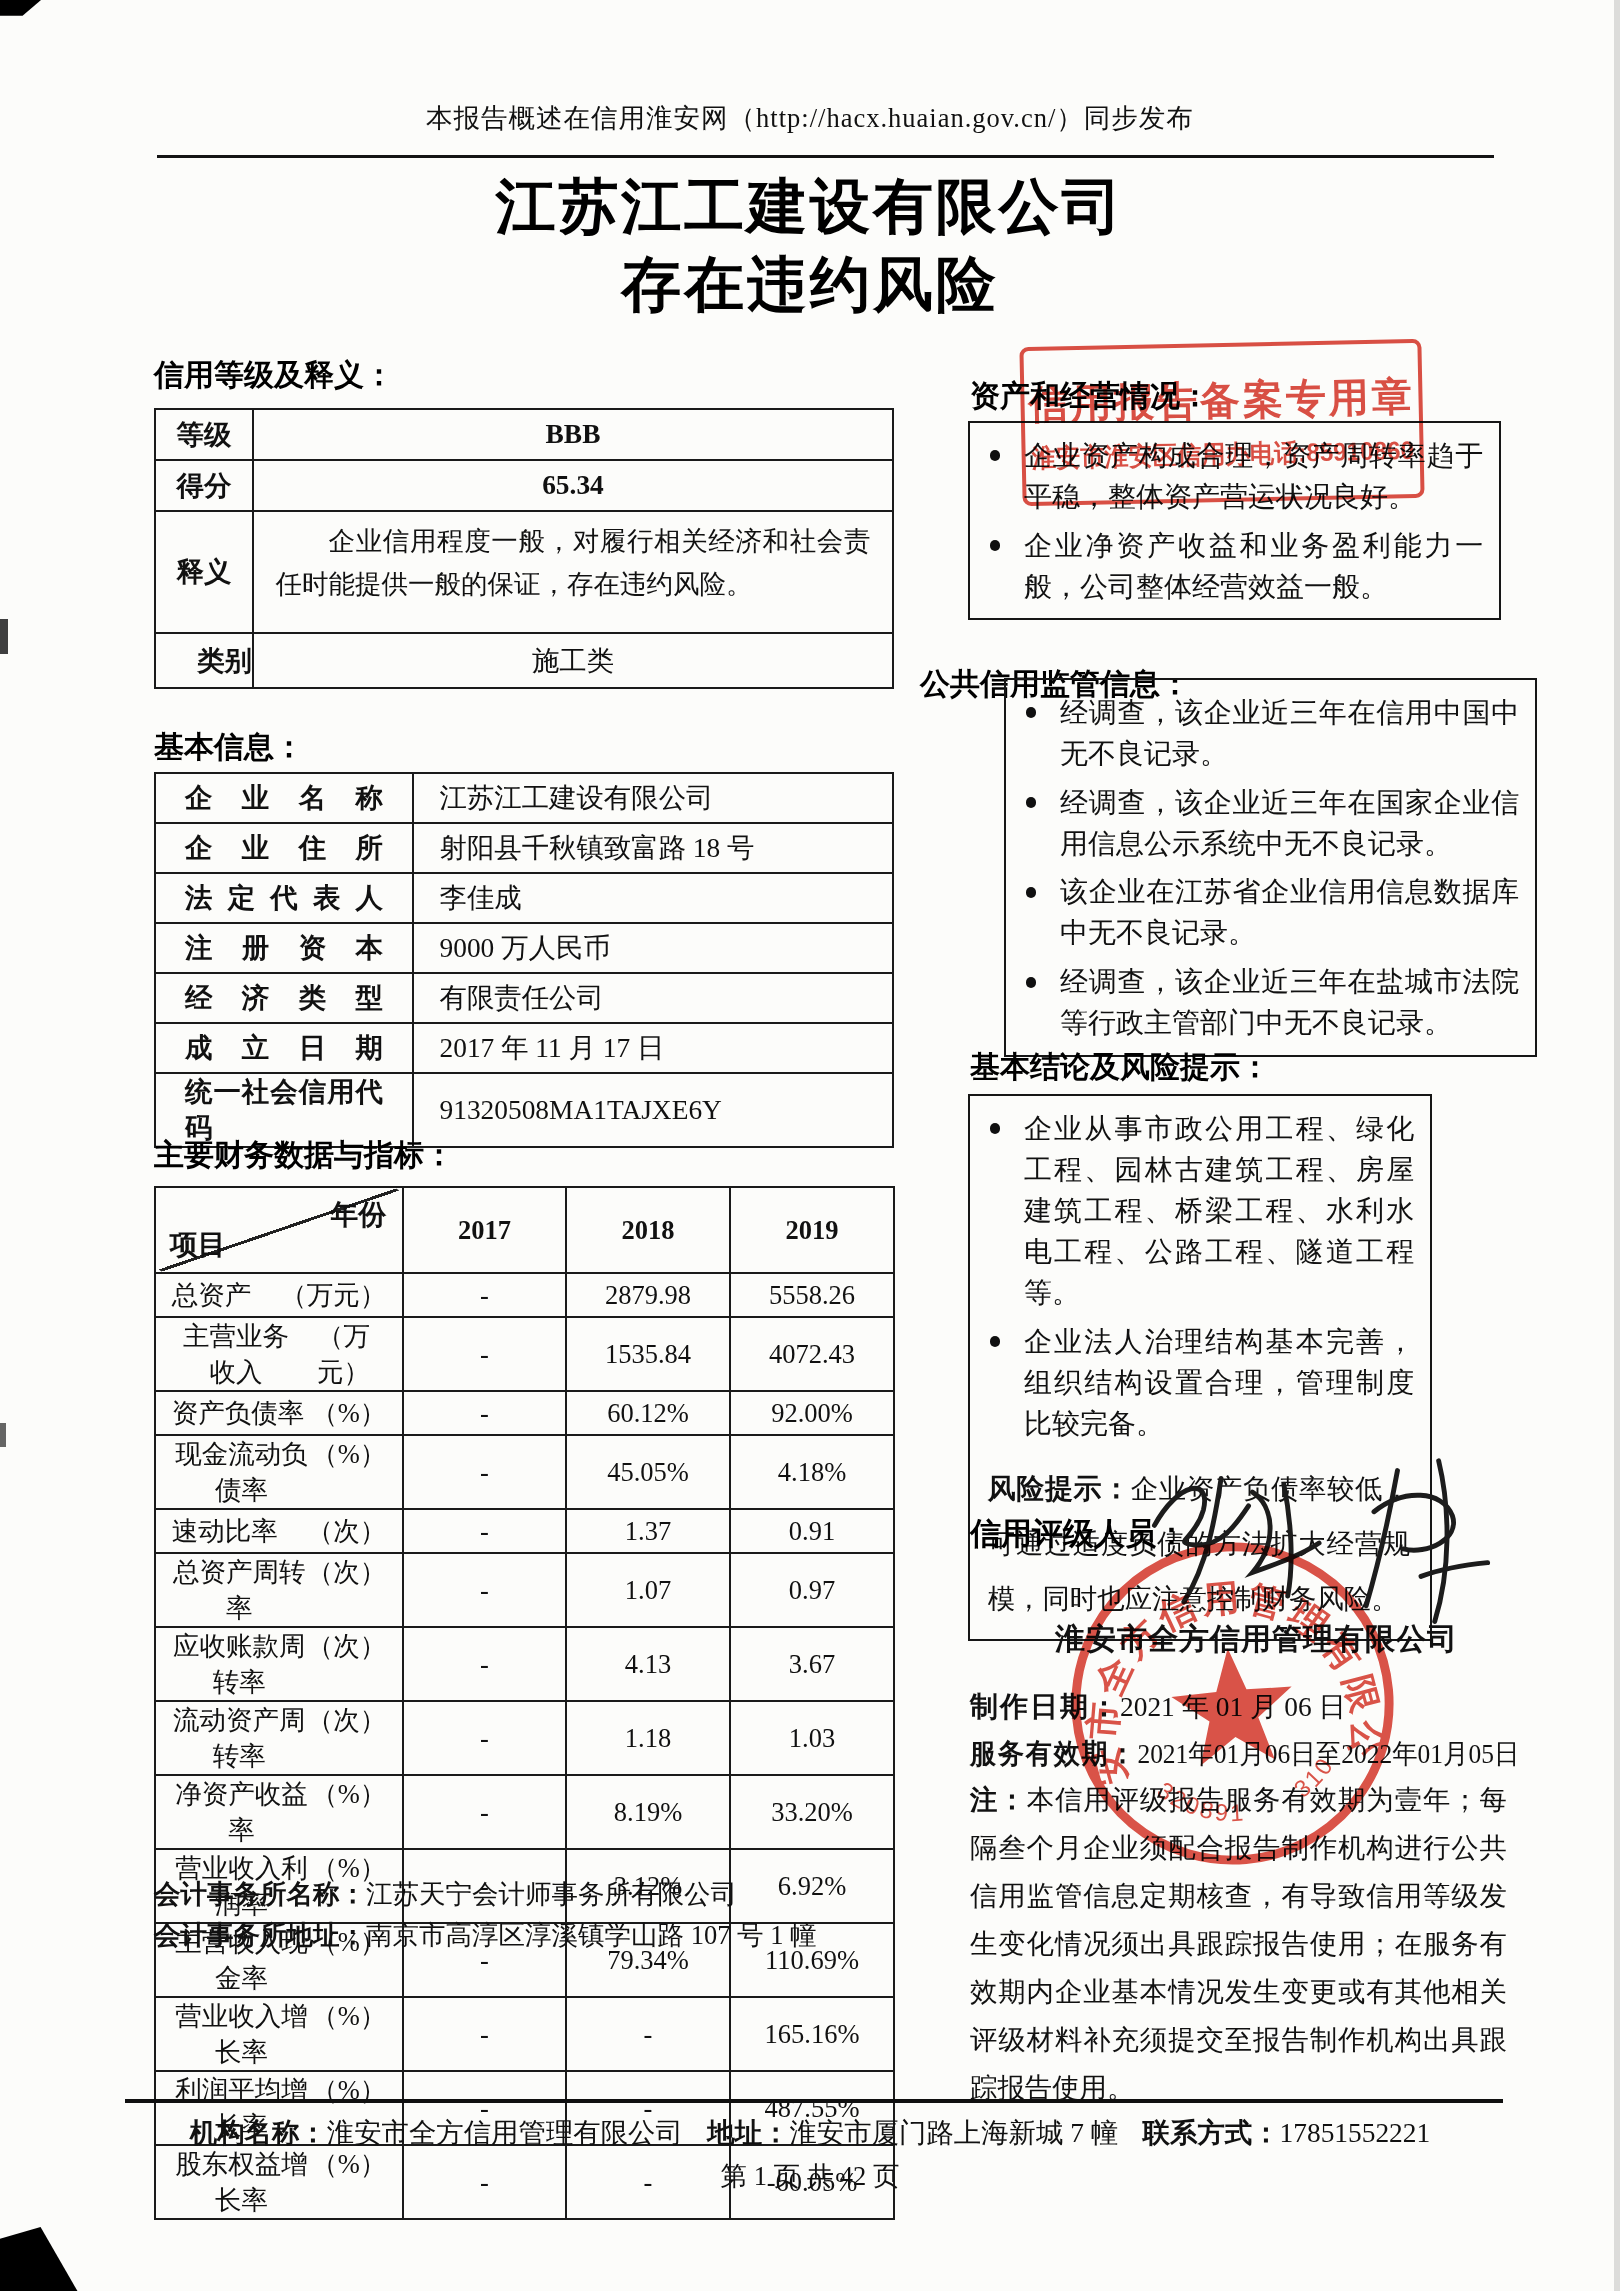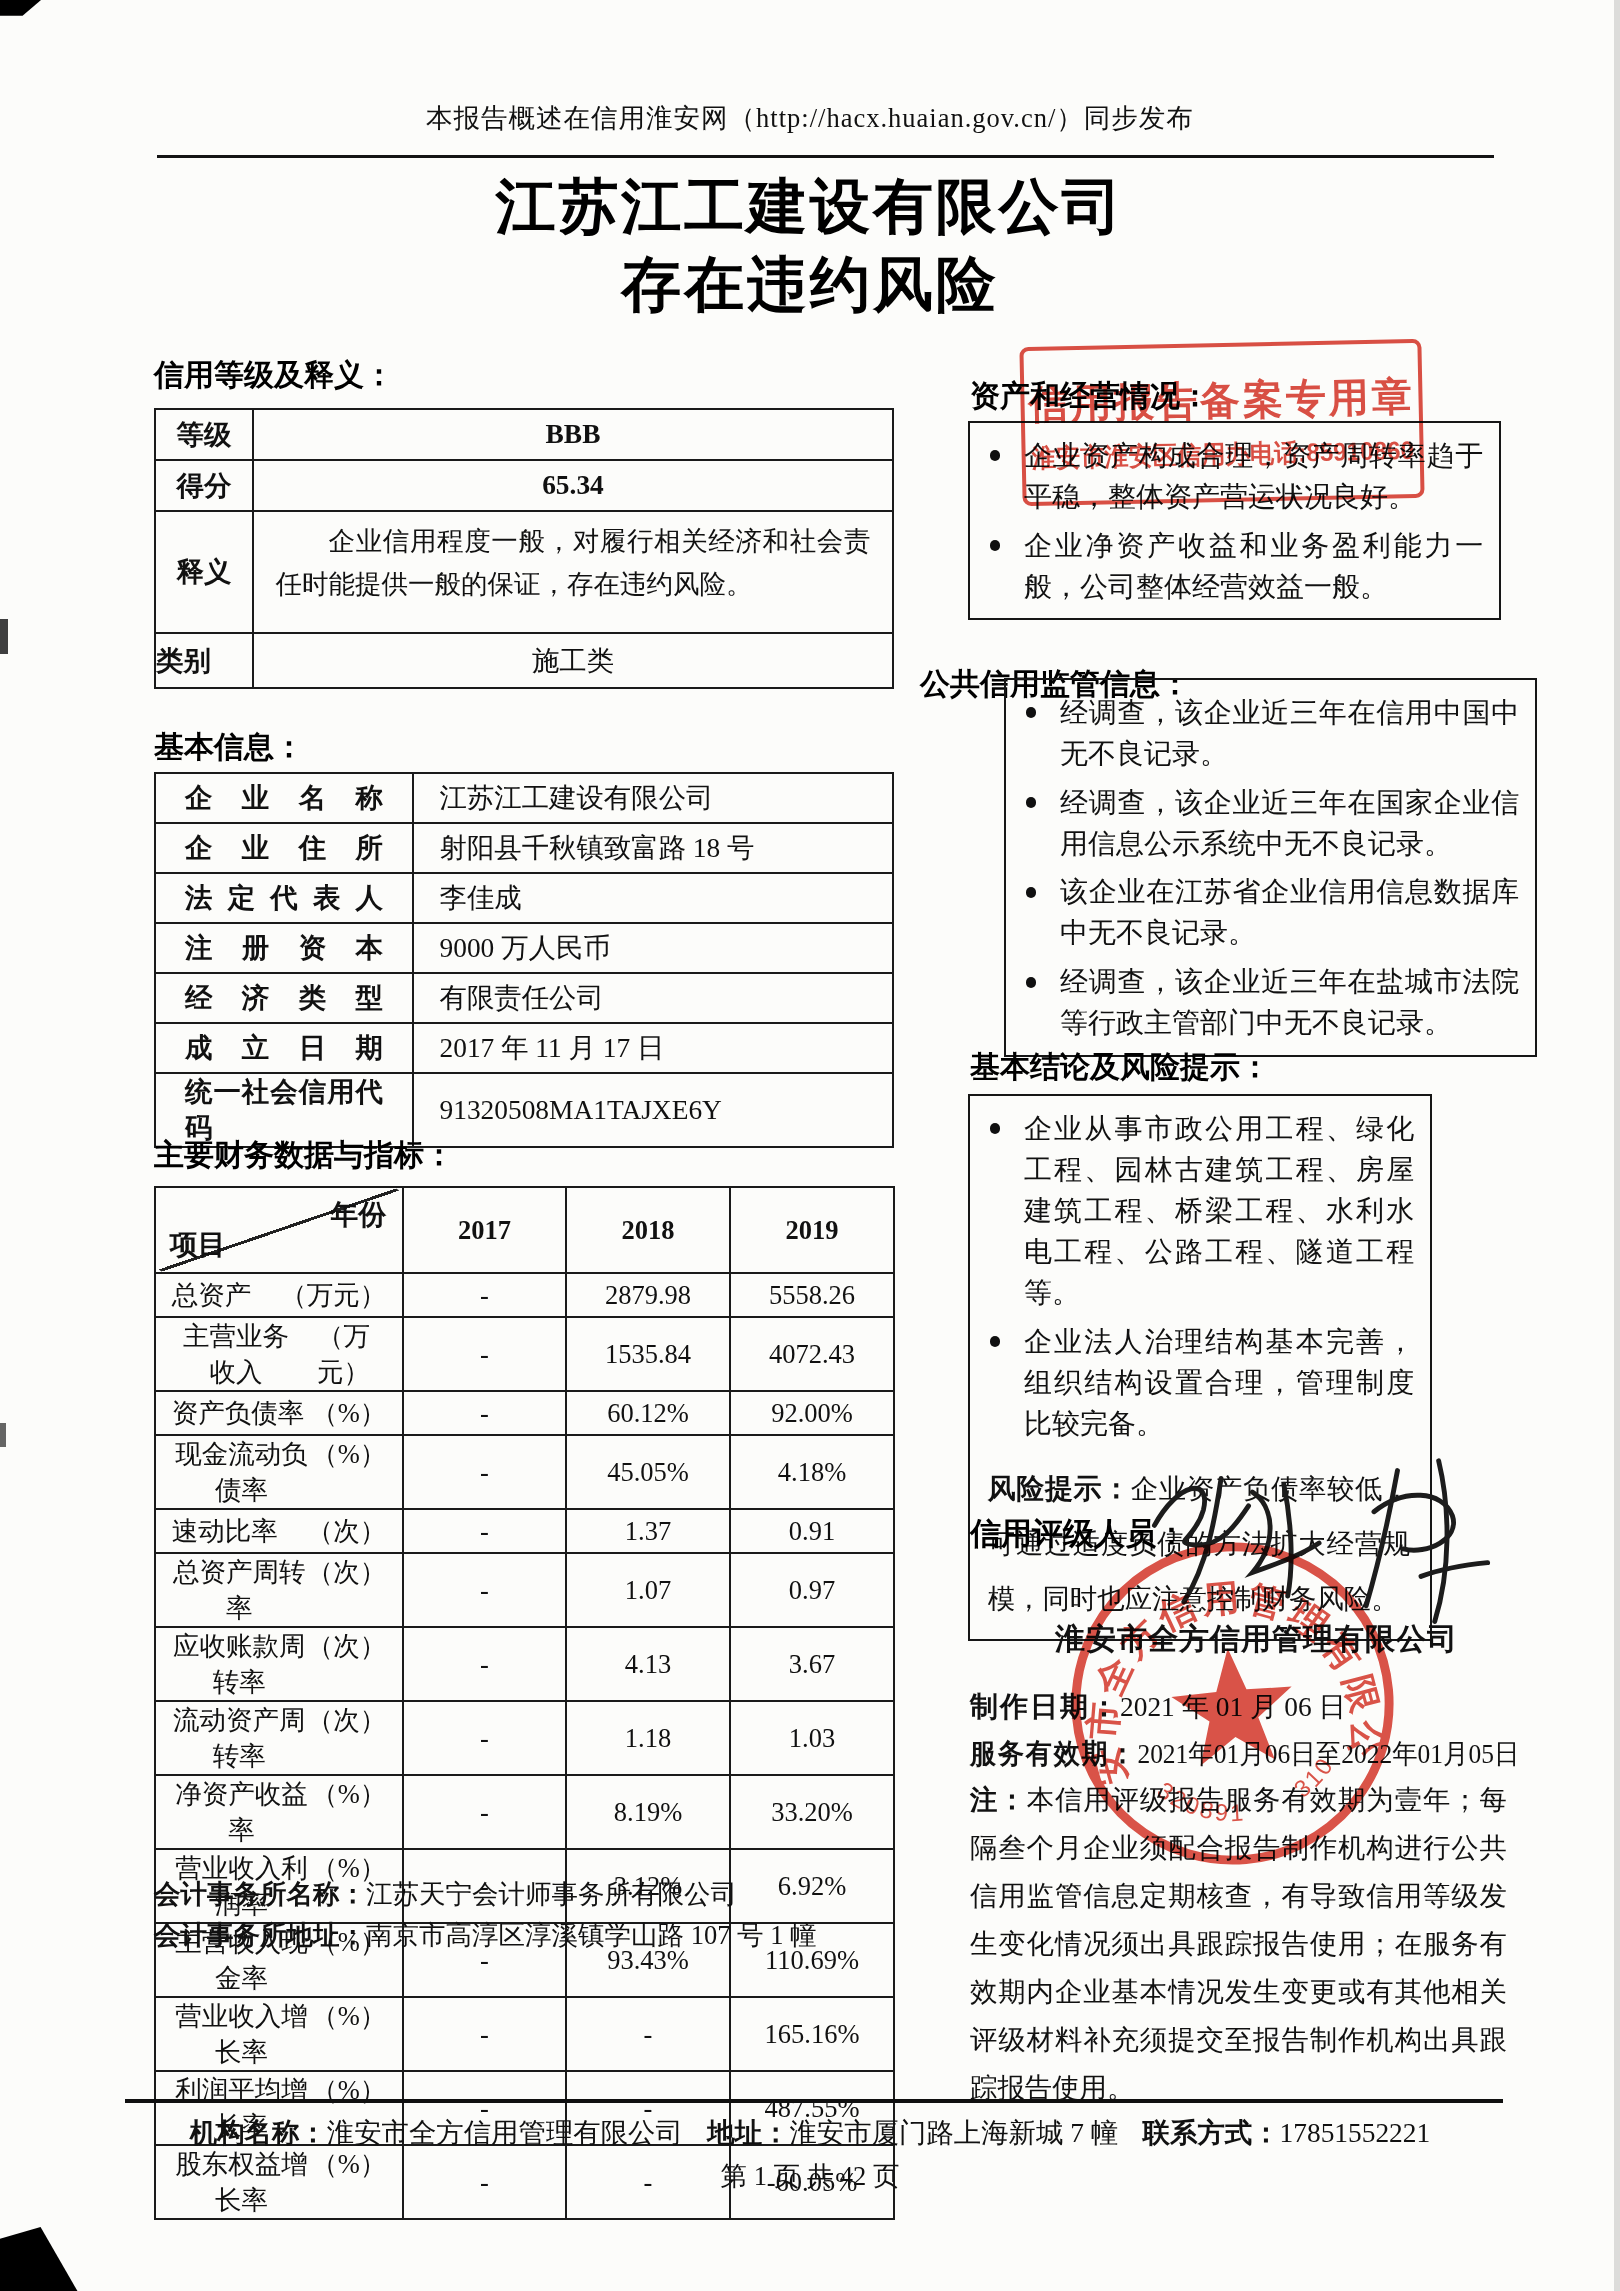--- a/index.html
+++ b/index.html
@@ -125,21 +125,21 @@
       <td class="t-label" style="text-align:center;">得分</td>
       <td class="t-val cell-c" style="font-weight:600;">65.34</td>
     </tr>
     <tr>
       <td class="t-label" style="height:120px;text-align:center;">释义</td>
       <td class="meaning-cell">
         <p class="meaning-p">企业信用程度一般，对履行相关经济和社会责任时能提供一般的保证，存在违约风险。</p>
       </td>
     </tr>
     <tr>
-      <td class="t-label" style="height:53px;text-align:left;">类别</td>
+      <td class="t-label" style="height:53px;text-align:right;">类别</td>
       <td class="t-val cell-c" style="height:53px;">施工类</td>
     </tr>
   </tbody>
     </table>
 
   <div class="abs sec-h" style="left:154px;top:727px;">基本信息：</div>
 
   <table class="abs basic-tbl" style="left:154px;top:772px;width:738px;">
     <colgroup>
         <col style="width:258px;">
@@ -322,21 +322,21 @@
       <td>6.92%</td>
     </tr>
     <tr>
       <td>
             <div class="fin-item">
               <span>主营收入现金率</span>
               <span>（%）</span>
             </div>
           </td>
       <td>-</td>
-      <td>93.43%</td>
+      <td>79.34%</td>
       <td>110.69%</td>
     </tr>
     <tr>
       <td>
             <div class="fin-item">
               <span>营业收入增长率</span>
               <span>（%）</span>
             </div>
           </td>
       <td>-</td>

